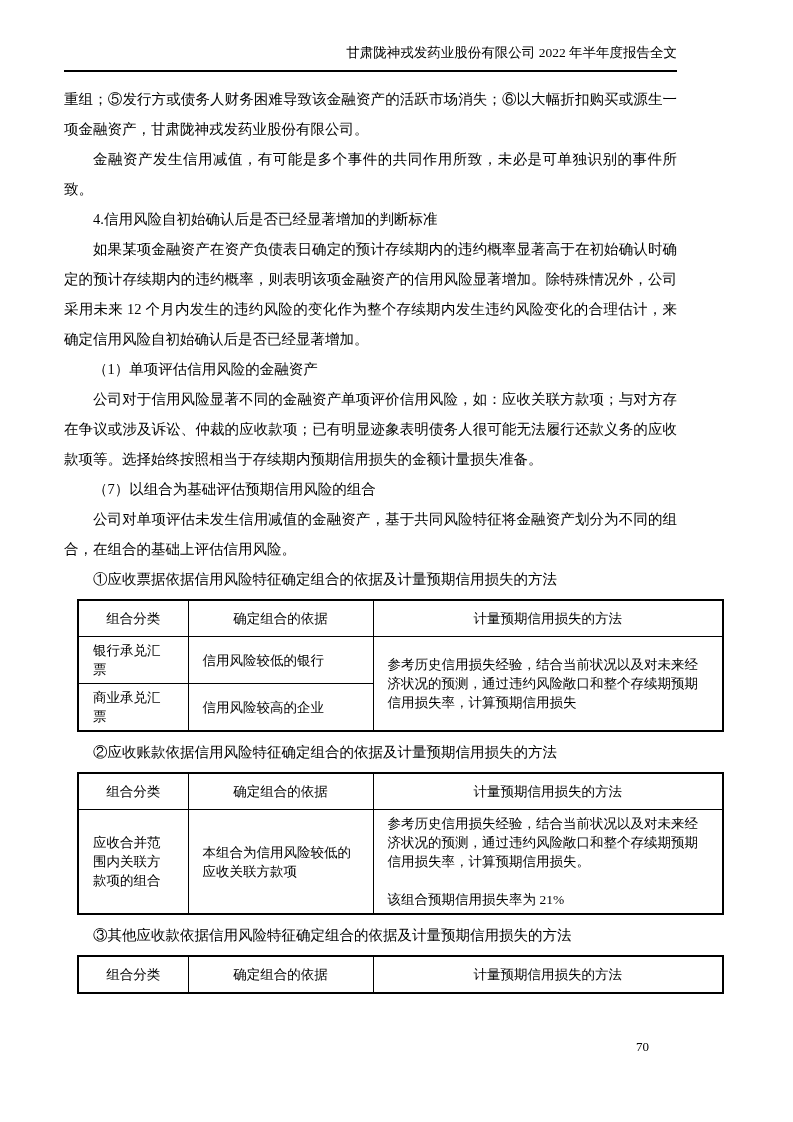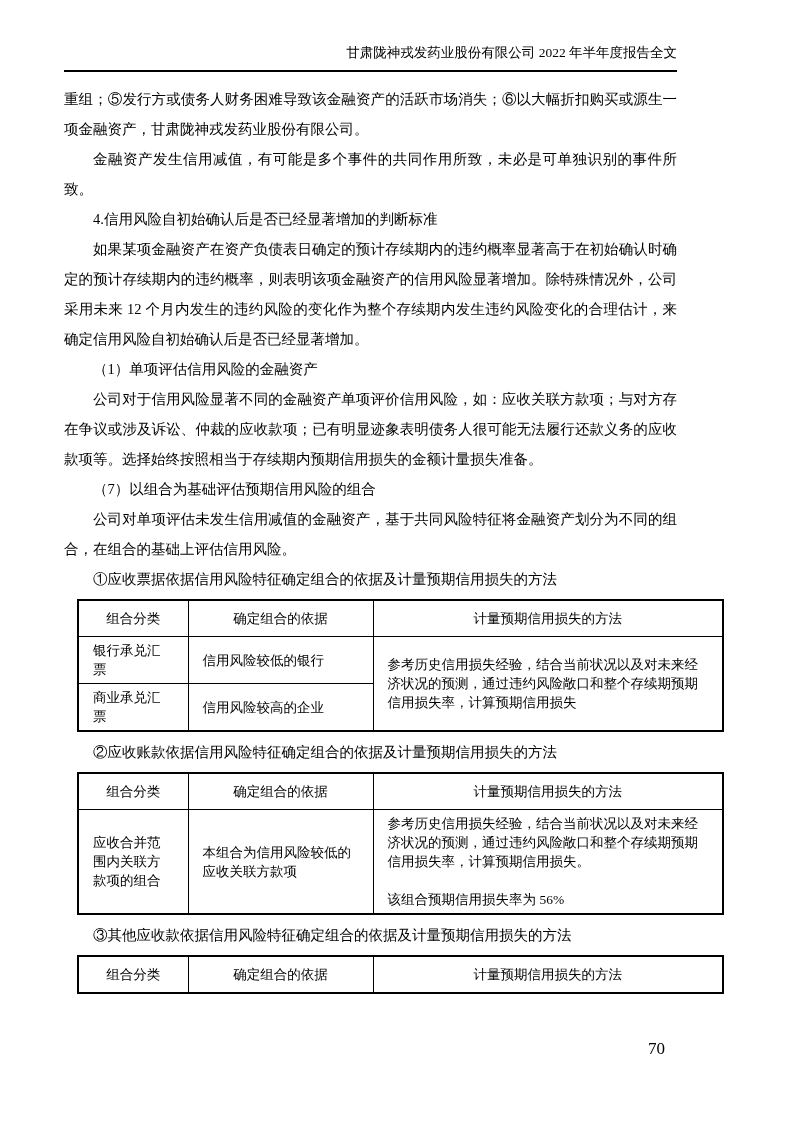--- a/index.html
+++ b/index.html
@@ -27,21 +27,21 @@
     table-layout: fixed;
   }
   .grid th, .grid td {
     border: 1px solid #000; font-weight: normal;
     font-size: 13.5px; line-height: 19px;
     padding: 4px 14px; vertical-align: middle; text-align: left;
     word-break: break-all;
   }
   .grid th { text-align: center; padding: 8px 4px; }
   .gap-line { margin-top: 19px; }
-  .page-number { position: absolute; top: 1039px; right: 76px; font-size: 17px; }
+  .page-number { position: absolute; top: 1039px; right: 92px; font-size: 13px; }
 </style>
 </head>
 <body>
 
 <div class="page">
 
   <div class="doc-header">
     <span>甘肃陇神戎发药业股份有限公司 2022 年半年度报告全文</span>
   </div>
 
@@ -94,21 +94,21 @@
           <tr>
         <th>组合分类</th>
         <th>确定组合的依据</th>
         <th>计量预期信用损失的方法</th>
       </tr>
       <tr>
         <td>应收合并范围内关联方款项的组合</td>
         <td>本组合为信用风险较低的应收关联方款项</td>
         <td>
           <div>参考历史信用损失经验，结合当前状况以及对未来经济状况的预测，通过违约风险敞口和整个存续期预期信用损失率，计算预期信用损失。</div>
-          <div class="gap-line">该组合预期信用损失率为 56%</div>
+          <div class="gap-line">该组合预期信用损失率为 21%</div>
         </td>
       </tr>
     </tbody>
       </table>
 
     <p class="para indent">③其他应收款依据信用风险特征确定组合的依据及计量预期信用损失的方法</p>
 
     <table class="grid">
       <colgroup>
           <col style="width:110px">

